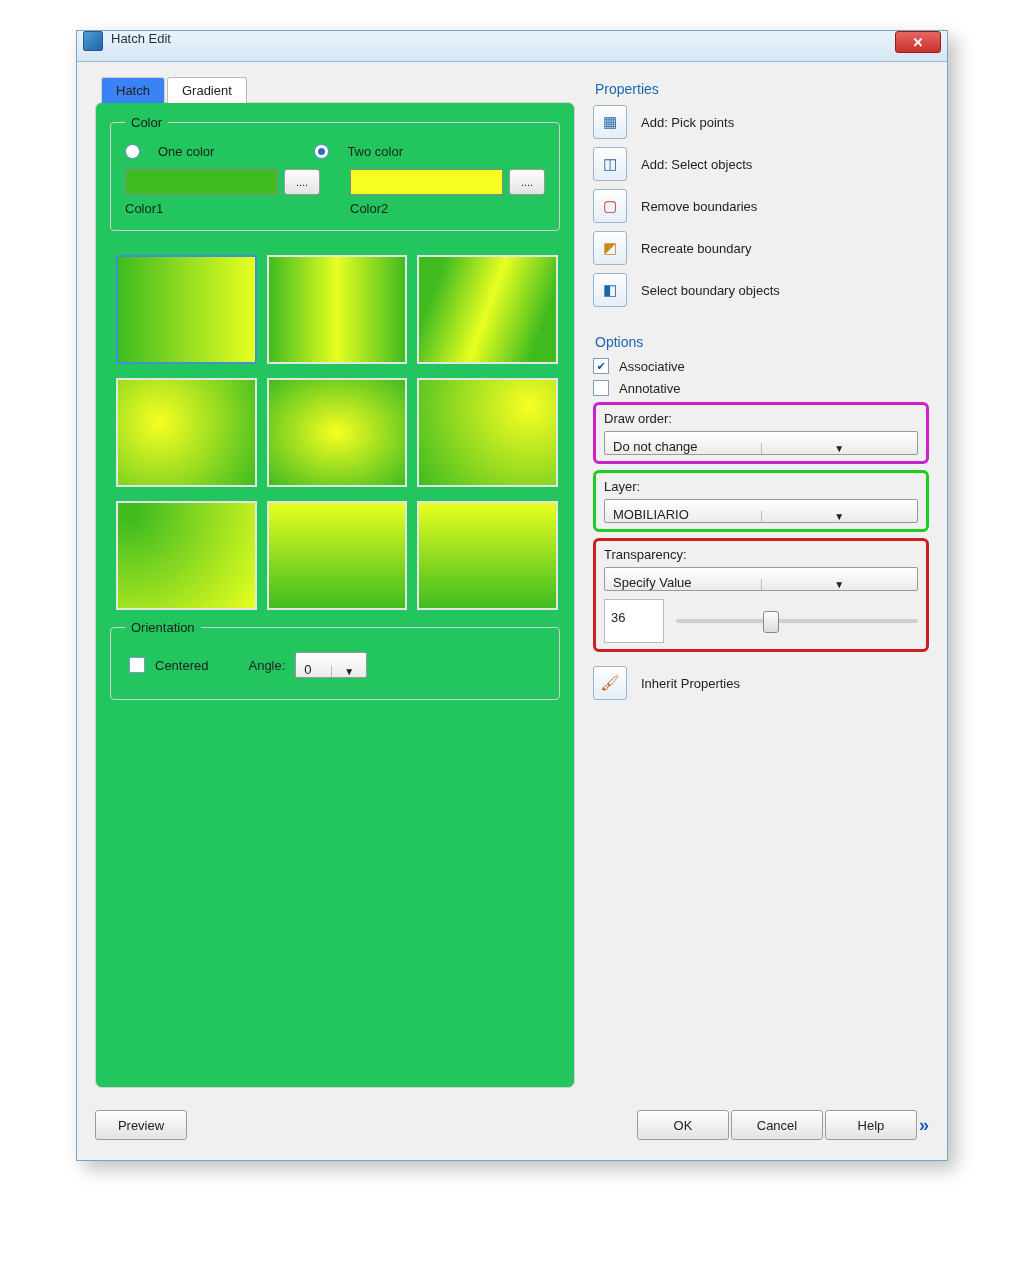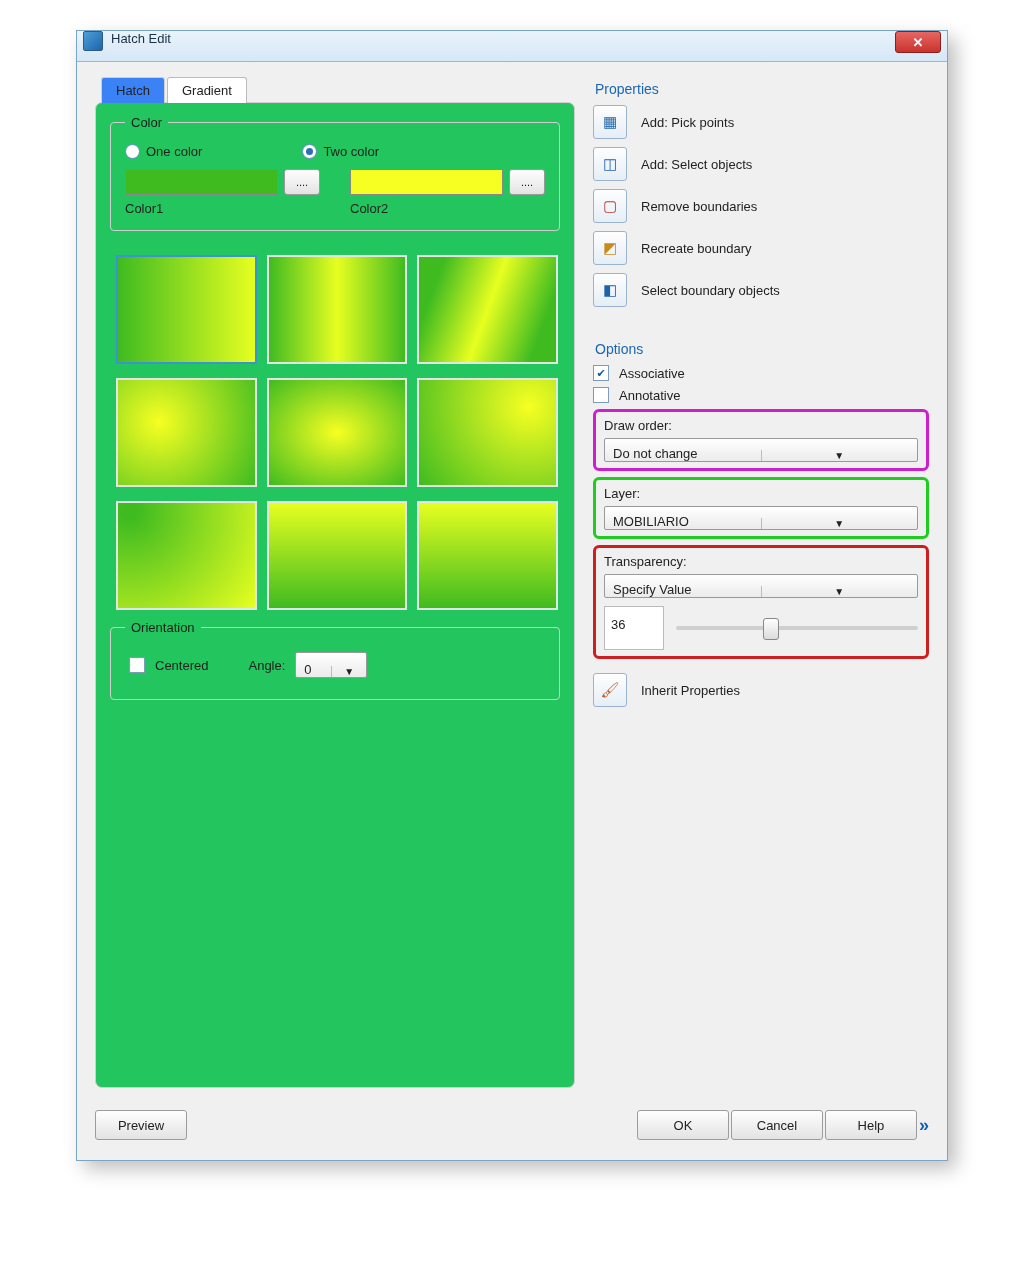--- a/index.html
+++ b/index.html
@@ -11,21 +11,21 @@
 .body{display:flex;padding:15px 18px 10px 18px;gap:18px}
 .left{flex:0 0 480px}
 .right{flex:1}
 .tabs{display:flex;gap:2px;margin-bottom:-1px;margin-left:6px}
 .tab{padding:5px 14px;border:1px solid #cfcfcf;background:#3b82f6;border-bottom:none;border-radius:3px 3px 0 0;cursor:pointer}
 .tab.active{background:#fff;border-color:#bbb;position:relative;z-index:2}
 .tab-panel{border:1px solid #cfcfcf;background:#22c55e;border-radius:7px;padding:12px 14px;min-height:960px}
 fieldset{border:1px solid #cfcfcf;border-radius:4px;margin:0 0 14px 0;padding:10px 14px 14px 14px}
 legend{padding:0 6px;color:#1c1c1c}
 .color-row{display:flex;gap:40px;padding:4px 0 10px 0}
-.radio-wrap{display:flex;align-items:center;gap:6px}
+.radio-wrap{display:flex;align-items:center;gap:18px}
 .radio-dot{width:13px;height:13px;border:1px solid #5c8dc0;border-radius:50%;display:inline-flex;align-items:center;justify-content:center;background:#fff}
 .radio-dot.checked:after{content:"";width:7px;height:7px;background:#2c6fb6;border-radius:50%}
 .swatch-row{display:flex;gap:30px}
 .swatch-block{flex:1}
 .swatch-bar{display:flex;align-items:center;gap:6px;margin-bottom:6px}
 .swatch{flex:1;height:24px;border:1px solid #888}
 .swatch.c1{background:#3fbb20}
 .swatch.c2{background:#f7ff22}
 .small-btn{width:34px;height:24px;border:1px solid #999;background:linear-gradient(#fefefe,#e3e3e3);border-radius:3px;font-size:11px;display:flex;align-items:center;justify-content:center;cursor:pointer}
 .grad-grid{display:grid;grid-template-columns:repeat(3,1fr);gap:14px;padding:10px 6px}
@@ -153,21 +153,21 @@
       </div>
       <div class="action-row">
         <div class="icon-btn" style="color:#c98a1d">◩</div>
         <span>Recreate boundary</span>
       </div>
       <div class="action-row">
         <div class="icon-btn" style="color:#1d64a7">◧</div>
         <span>Select boundary objects</span>
       </div>
 
-      <div class="section-title" style="margin-top:34px">Options</div>
+      <div class="section-title" style="margin-top:27px">Options</div>
       <label class="opt-row">
         <span class="checkbox checked"></span>
         <span>Associative</span>
       </label>
       <label class="opt-row">
         <span class="checkbox"></span>
         <span>Annotative</span>
       </label>
 
       <div class="highlight hl-mag">

